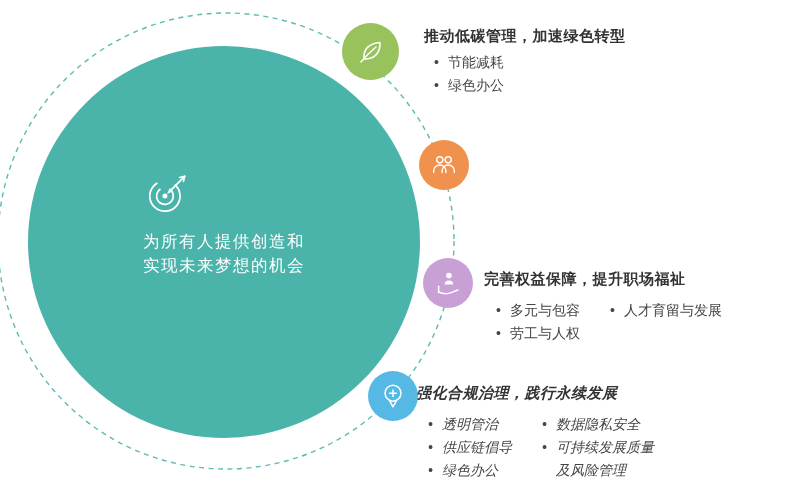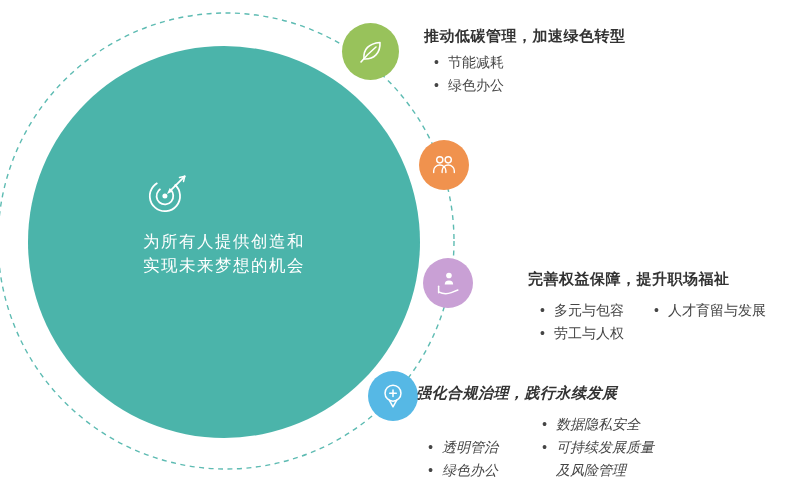--- a/index.html
+++ b/index.html
@@ -42,21 +42,21 @@
   ul.bullets li::before { content:"\2022"; margin-right:9px; }
   ul.bullets li.cont::before { visibility:hidden; }
   .cols { display:flex; }
 
   .block1 { left:424px; top:27px; }
   .block1 .bullets { margin-left:10px; }
 
   .block2 { left:508px; top:156px; }
   .block2 .bullets { margin-left:16px; }
 
-  .block3 { left:528px; top:270px; }
+  .block3 { left:484px; top:270px; }
   .block3 .cols { margin-left:12px;justify-content:flex-end; }
   .block3 .col1 { min-width:100px; margin-right:14px; }
 
   .block4 { left:416px; top:384px;font-style:italic; }
   .block4 .cols { margin-left:12px;align-items:flex-end; }
   .block4 .col1 { min-width:100px; margin-right:14px; }
 </style>
 </head>
 <body>
 
@@ -148,20 +148,21 @@
         <li>人才育留与发展</li>
       </ul>
     </div>
   </div>
 
   <div class="block block4">
     <div class="title">强化合规治理，践行永续发展</div>
     <div class="cols">
       <ul class="bullets col1">
         <li>透明管治</li>
+        <li>供应链倡导</li>
         <li>绿色办公</li>
       </ul>
       <ul class="bullets col2">
         <li>数据隐私安全</li>
         <li>可持续发展质量</li>
         <li class="cont">及风险管理</li>
       </ul>
     </div>
   </div>
 

